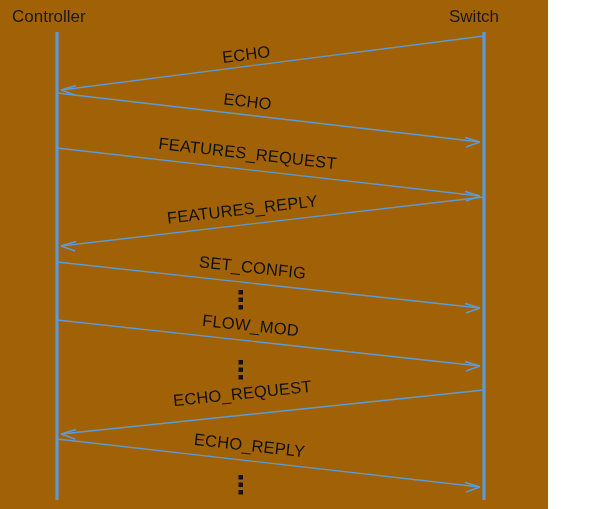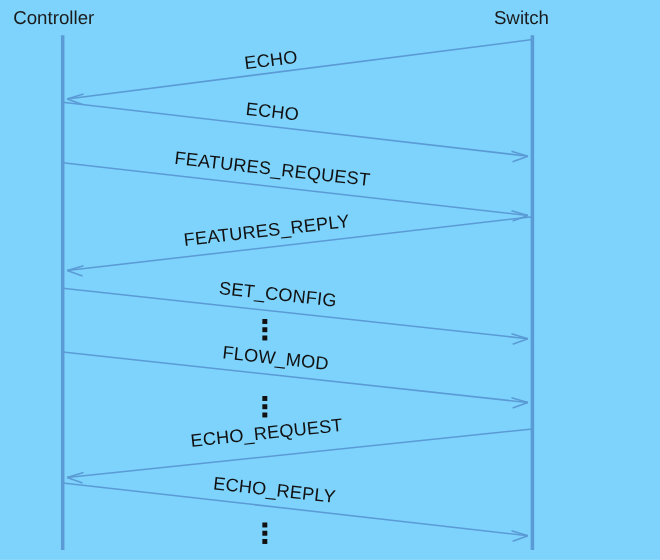--- a/index.html
+++ b/index.html
@@ -5,23 +5,23 @@
   html, body {
     margin: 0;
     padding: 0;
     background: #ffffff;
   }
   body {
     font-family: "Liberation Sans", sans-serif;
   }
   #diagram-root {
     position: relative;
-    width: 600px;
+    width: 548px;
     height: 509px;
-    background: #7dd3fc;
+    background: #a16207;
     overflow: hidden;
   }
   #seq-svg {
     position: absolute;
     top: 0;
     left: 0;
     width: 600px;
     height: 509px;
   }
   .actor-label {

